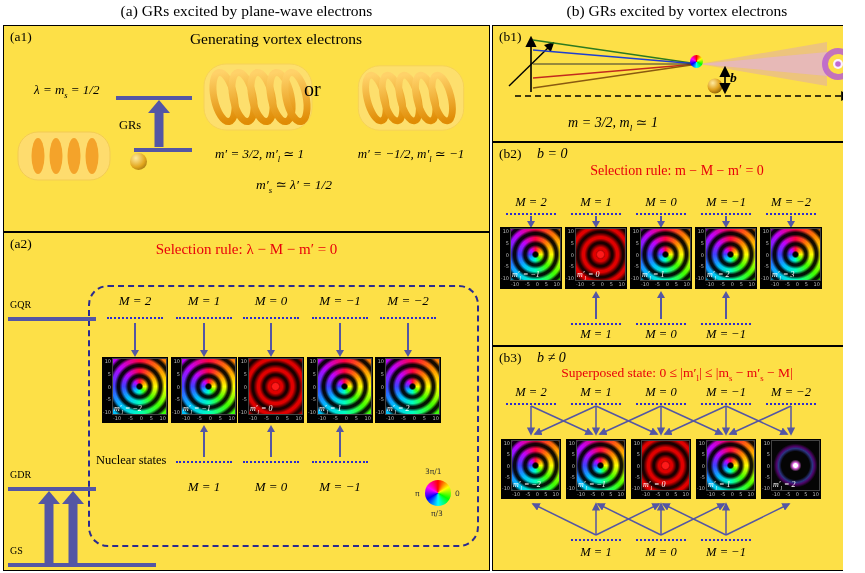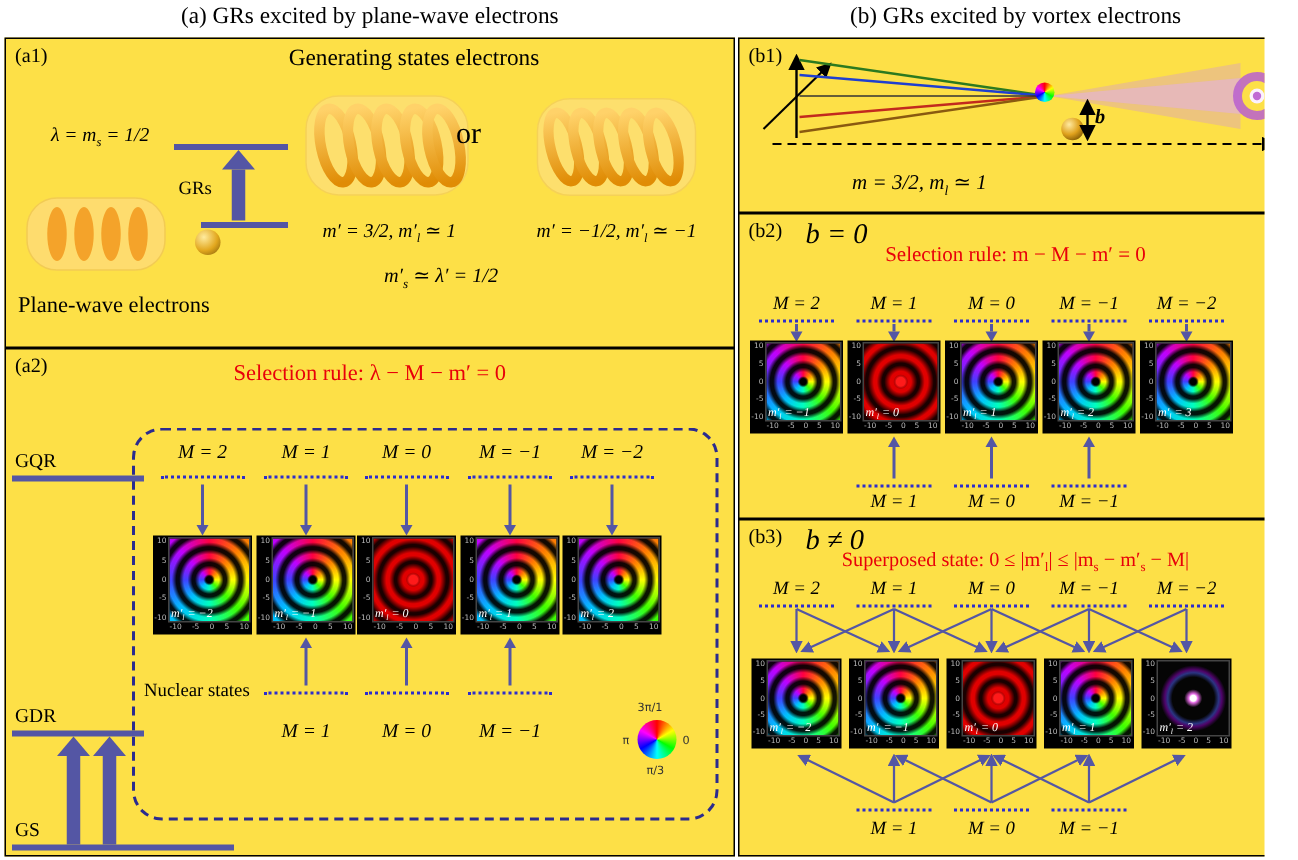--- a/index.html
+++ b/index.html
@@ -3,30 +3,30 @@
 <meta charset="utf-8">
 <style>
   *{box-sizing:border-box;margin:0;padding:0}
   :root{--blue:#5456a4;--dotb:#2d2dcc;--red:#e8000a}
   body{width:865px;height:573px;background:#fff;color:#000;
        font-family:"Liberation Serif","DejaVu Serif",serif;}
   #fig{position:relative;width:843px;height:573px;overflow:hidden;background:#fff;}
   .coltitle{position:absolute;text-align:center;font-size:15.5px;white-space:nowrap;}
   .panel{position:absolute;border:1.6px solid #000;background:#fde047;}
   .plabel{position:absolute;left:6px;top:3px;font-size:13.5px;}
-  .cond{position:absolute;font-style:italic;font-size:19px;}
+  .cond{position:absolute;font-style:italic;font-size:14px;}
   .rule{position:absolute;left:0;right:0;text-align:center;color:var(--red);}
   .rule.big{font-size:15px}.rule.mid{font-size:14px}.rule.sml{font-size:13.5px}
   .txt{position:absolute;white-space:nowrap;}
   .ctr{text-align:center;white-space:nowrap;}
   .it{font-style:italic}
   sub{font-size:65%;line-height:0}
   
   .level{position:absolute;height:3.5px;background:var(--blue);}
-  .lvl{position:absolute;font-size:13px;}
+  .lvl{position:absolute;font-size:10px;}
   .tarrow{position:absolute;width:22px;}
   .tarrow::before{content:"";position:absolute;top:0;left:50%;transform:translateX(-50%);
     border:11px solid transparent;border-top:none;border-bottom:13px solid var(--blue);}
   .tarrow::after{content:"";position:absolute;top:13px;bottom:0;left:50%;transform:translateX(-50%);
     width:9px;background:var(--blue);}
   
   .mlab{position:absolute;width:66px;text-align:center;font-style:italic;font-size:12.5px;white-space:nowrap;}
   #pa2 .mlab{font-size:13px}
   .dotline{position:absolute;border-top:2.6px dotted var(--dotb);}
   .sarrow{position:absolute;width:2.4px;background:var(--blue);}
@@ -69,39 +69,38 @@
 </head>
 <body>
 
 <div id="fig">
 
   <div class="coltitle" style="left:3px;top:2px;width:487px">(a) GRs excited by plane-wave electrons</div>
   <div class="coltitle" style="left:492px;top:2px;width:370px">(b) GRs excited by vortex electrons</div>
 
   <div class="panel" id="pa1" style="left:3px;top:25px;width:487px;height:207px">
     <div class="plabel">(a1)</div>
-    <div class="txt ctr" style="left:122px;top:4px;width:300px;font-size:15.5px">Generating states electrons</div>
+    <div class="txt ctr" style="left:122px;top:4px;width:300px;font-size:15.5px">Generating vortex electrons</div>
 
     <div class="txt it" style="left:30px;top:56px;font-size:13px">λ = m<sub>s</sub> = 1/2</div>
     <div class="level" style="left:112px;top:70px;width:76px"></div>
     <div class="level" style="left:130px;top:122px;width:58px"></div>
     <div class="tarrow" style="left:144px;top:74px;height:47px"></div>
     <div class="txt" style="left:115px;top:92px;font-size:12.5px">GRs</div>
     <div class="gold" style="left:126px;top:127px;width:17px;height:17px"></div>
 
     <svg class="overlay" style="left:12px;top:102px" width="96" height="56" viewBox="0 0 96 56">
       <rect x="2" y="4" width="92" height="48" rx="20" fill="#ffd98f" opacity="0.55" stroke="#eabb5e"></rect>
       <g fill="#f4a127" opacity="0.95">
         <ellipse cx="22" cy="28" rx="6.5" ry="18"></ellipse>
           <ellipse cx="40" cy="28" rx="6.5" ry="18"></ellipse>
         <ellipse cx="58" cy="28" rx="6.5" ry="18"></ellipse>
           <ellipse cx="76" cy="28" rx="6.5" ry="18"></ellipse>
       </g>
     </svg>
-    <div class="txt" style="left:8px;top:170px;font-size:15px">Plane-wave electrons</div>
 
     <svg class="overlay" style="left:198px;top:30px" width="112" height="82" viewBox="0 0 112 82">
       <defs>
           <linearGradient id="cg1" x1="0" y1="0" x2="0" y2="1">
         <stop offset="0" stop-color="#ffd269"></stop>
             <stop offset="1" stop-color="#e08c05"></stop>
           </linearGradient>
         </defs>
       <rect x="2" y="8" width="108" height="66" rx="22" fill="#ffdf9b" opacity="0.45" stroke="#ecc06c"></rect>
       <g fill="none" stroke="url(#cg1)" stroke-width="7" stroke-linecap="round">

